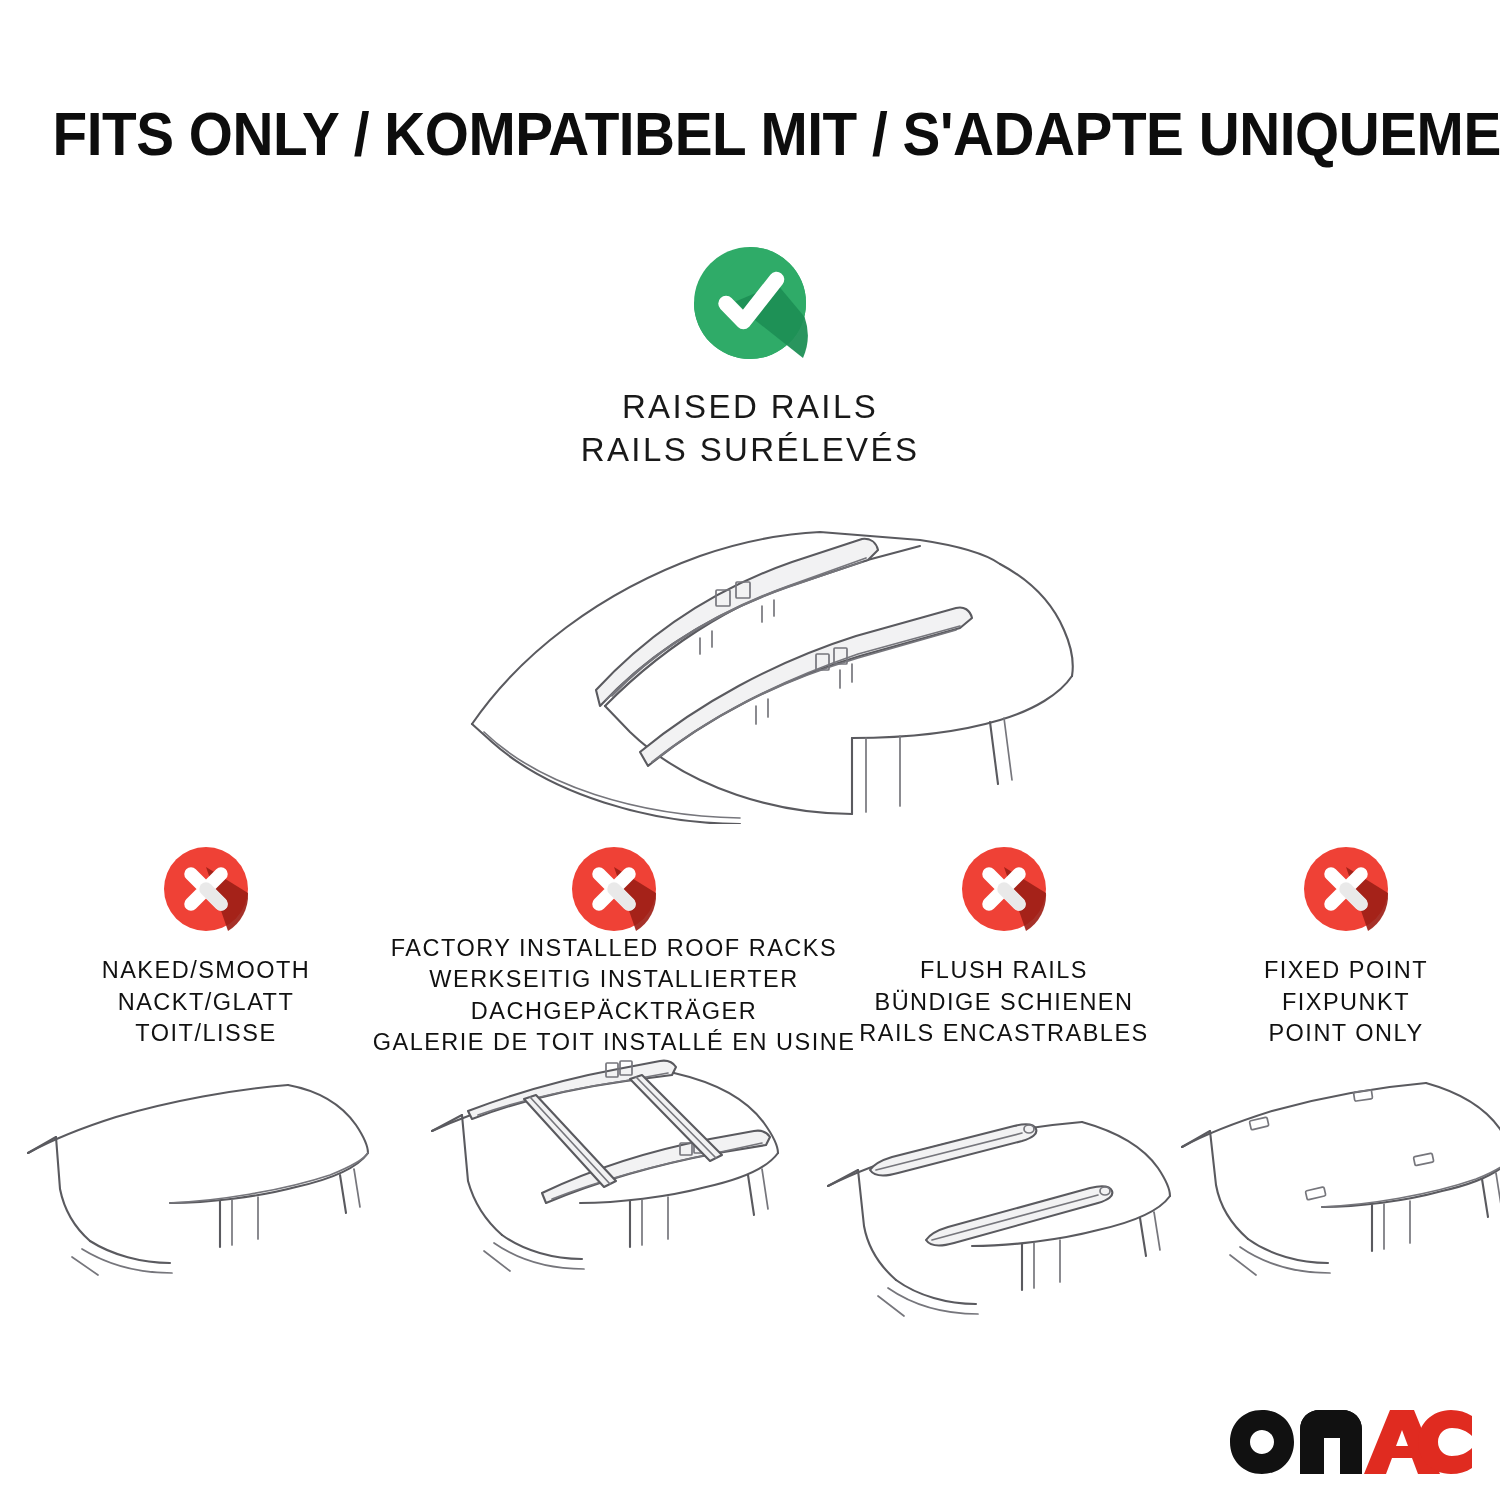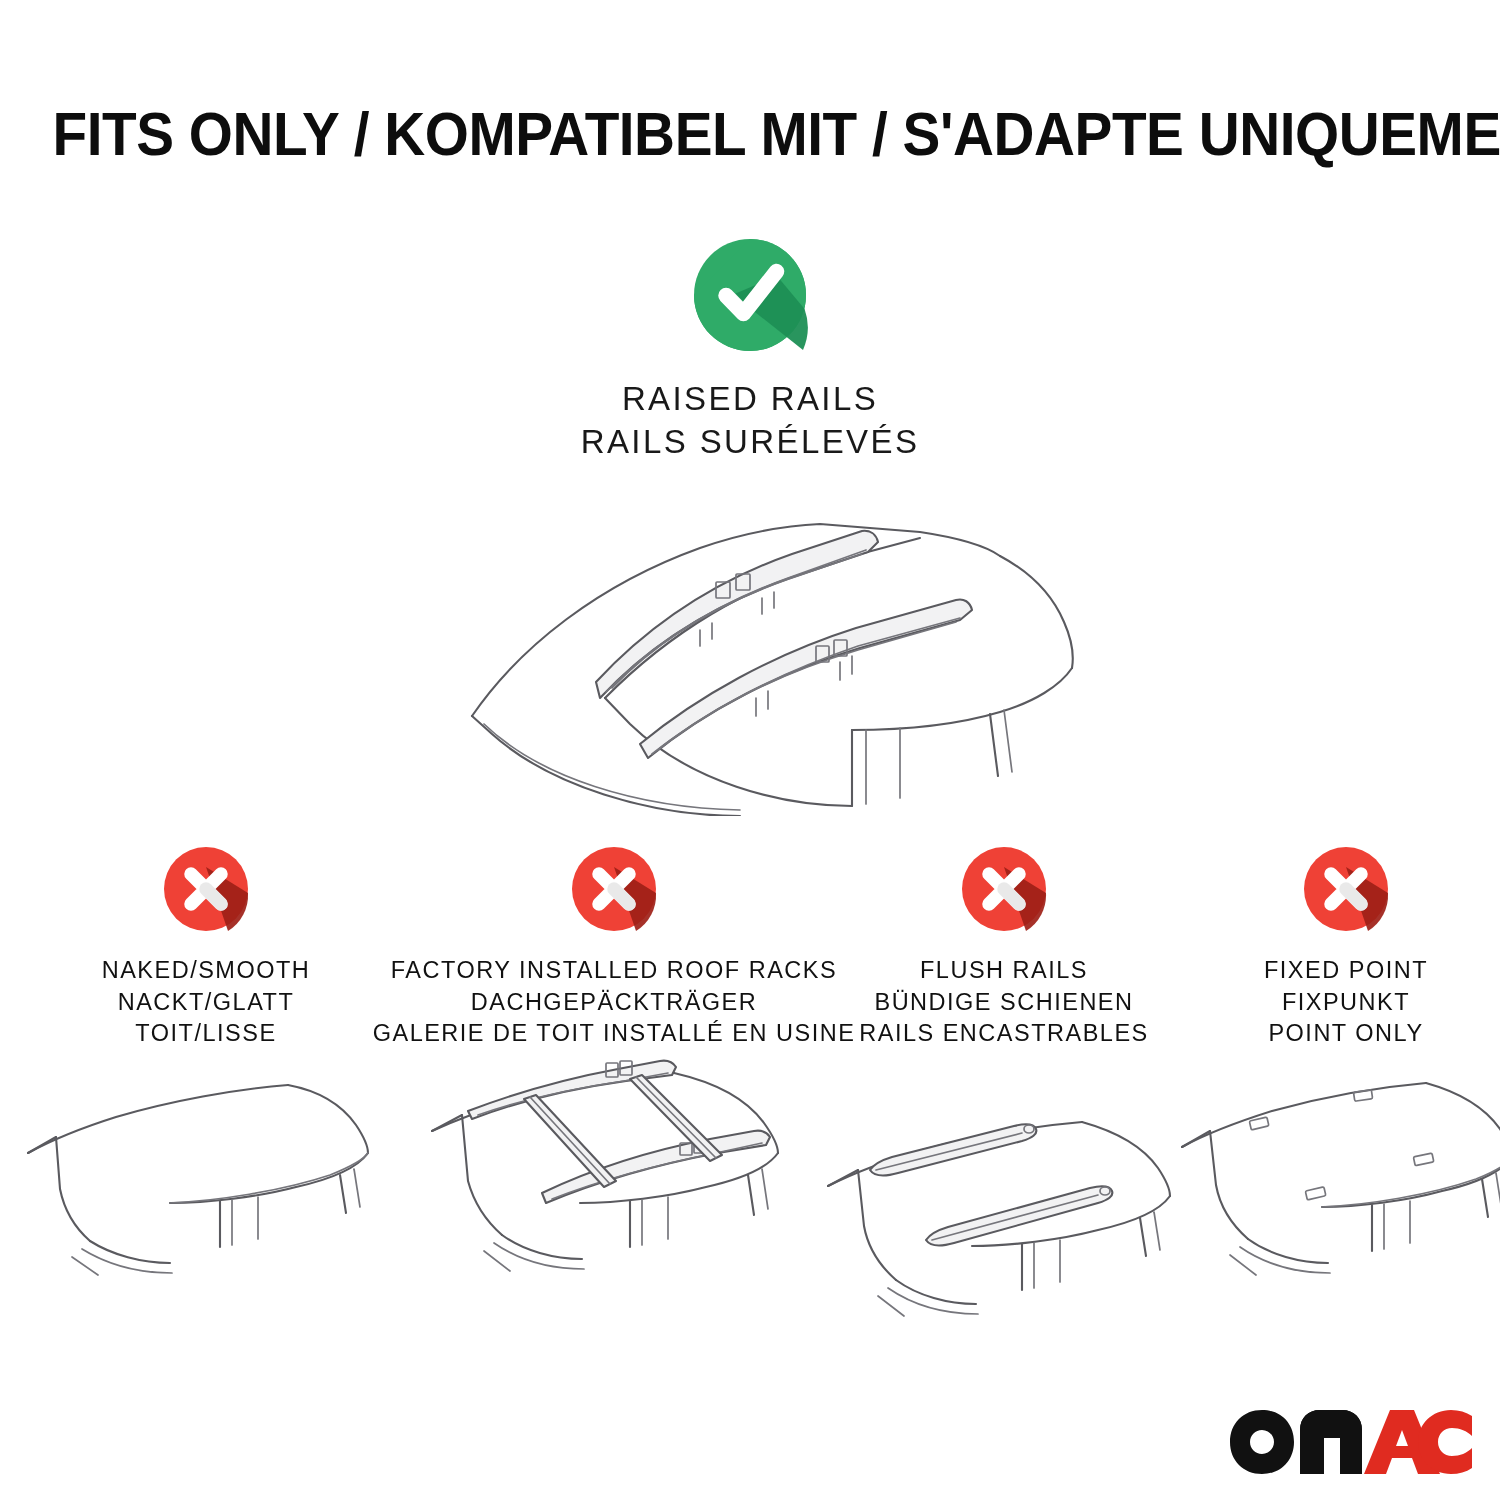--- a/index.html
+++ b/index.html
@@ -25,21 +25,21 @@
     letter-spacing:-0.5px;
     color:#0d0d0d;
     transform:scaleX(0.93);
     transform-origin:center center;
     white-space:nowrap;
   }
 
   
   .approved-block {
     position:absolute;
-    top:236px; left:0; width:1500px;
+    top:244px; left:0; width:1500px;
     display:flex;
     flex-direction:column;
     align-items:center;
   }
   .icon-badge { position:relative; }
   .icon-badge svg { display:block; }
 
   .approved-labels {
     margin-top:24px;
     text-align:center;
@@ -216,20 +216,21 @@
         <svg width="88" height="88" viewBox="0 0 88 88" aria-hidden="true">
           <circle cx="44" cy="44" r="42" fill="#ef4136"></circle>
           <path d="M44 22 L66 86 A42 42 0 0 0 86 48 Z" fill="#9e1f17" opacity="0.92"></path>
           <path d="M29 29 L59 59 M59 29 L29 59" stroke="#ffffff" stroke-width="13.5" stroke-linecap="round"></path>
           <path d="M44 44 L59 59" stroke="#e6e6e6" stroke-width="13.5" stroke-linecap="round" opacity="0.85"></path>
         </svg>
       </div>
       <div class="rej-labels-wrap">
         <div class="rej-labels">
           <div>FACTORY INSTALLED ROOF RACKS</div>
+          <div>WERKSEITIG INSTALLIERTER</div>
           <div>DACHGEPÄCKTRÄGER</div>
           <div>GALERIE DE TOIT INSTALLÉ EN USINE</div>
         </div>
       </div>
     </div>
     <div class="rej-art">
       <svg width="392" height="232" viewBox="0 0 392 232" aria-hidden="true">
 
         <path class="art-stroke" d="M14 74 C40 62 72 50 112 40 C160 28 212 20 256 16"></path>
         <path class="art-stroke" d="M256 16 C300 26 330 44 346 66 C356 80 360 90 360 96"></path>

